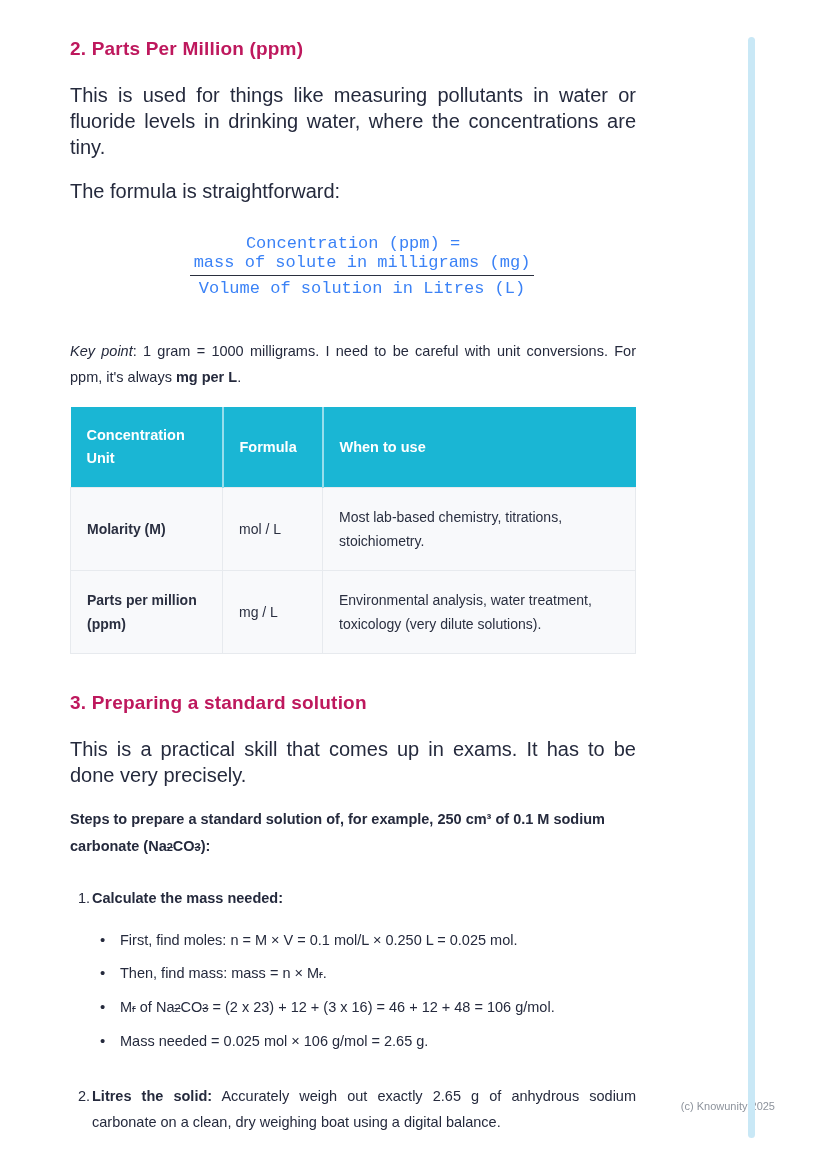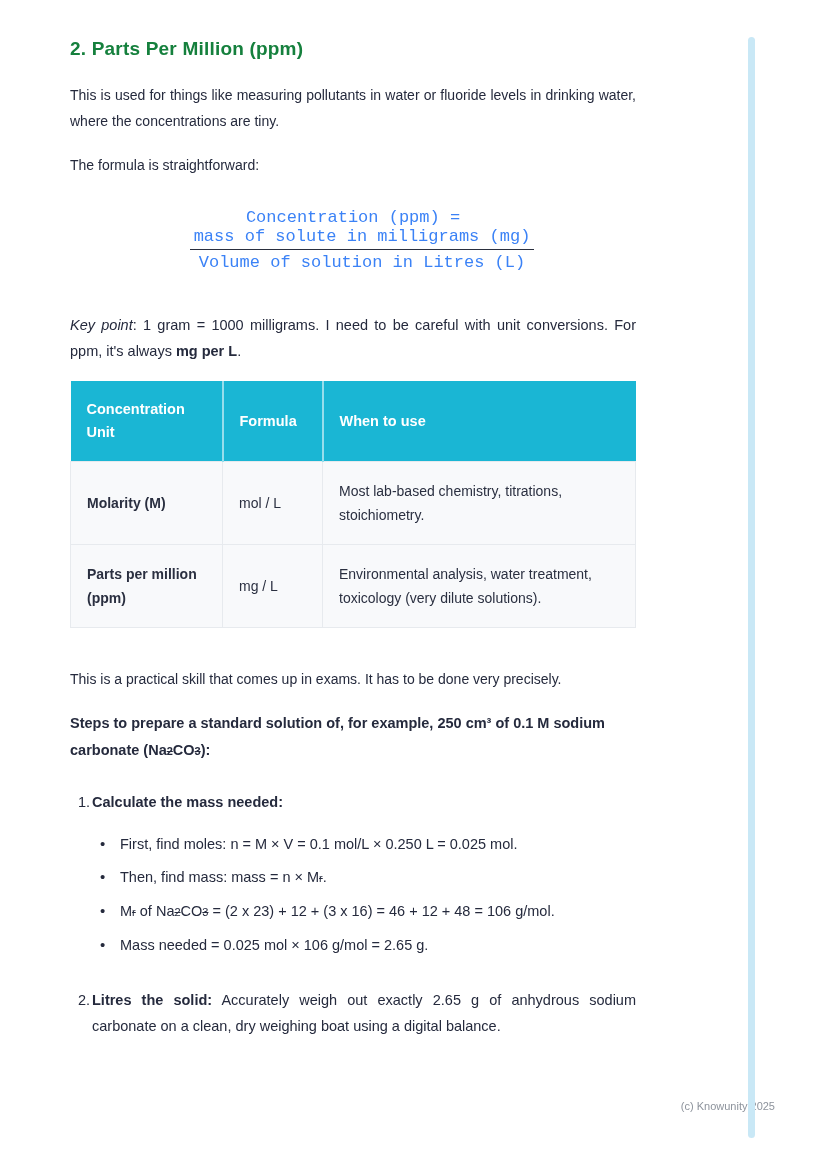--- a/index.html
+++ b/index.html
@@ -3,22 +3,22 @@
 <meta charset="utf-8">
 <style>
   * { margin:0; padding:0; box-sizing:border-box; }
   html, body { background:#ffffff; }
   .page {
     position:relative; width:828px; height:1171px; background:#ffffff;
     font-family:"Liberation Sans", sans-serif; color:#252a3d; overflow:hidden;
   }
   .content { position:absolute; left:70px; top:38px; width:566px; }
 
-  .h-section { color:#15803d; font-size:19px; font-weight:700; margin-bottom:22px; letter-spacing:.2px; }
-  .para { font-size:14px; line-height:26px; text-align:justify; margin-bottom:18px; }
+  .h-section { color:#be185d; font-size:19px; font-weight:700; margin-bottom:22px; letter-spacing:.2px; }
+  .para { font-size:20px; line-height:26px; text-align:justify; margin-bottom:18px; }
   .bold { font-weight:700; }
 
   .formula-wrap {
     text-align:center; font-family:Liberation Mono, monospace; font-size:17px;
     color:#3b82f6; margin:30px 0 40px;
   }
   .frac { display:inline-block; vertical-align:middle; text-align:center; margin-left:18px; }
   .frac .num { display:block; border-bottom:1px solid #2a2f3e; padding:0 4px 3px; }
   .frac .den { display:block; padding-top:3px; }
 
@@ -98,20 +98,21 @@
           <td>Most lab-based chemistry, titrations, stoichiometry.</td>
         </tr>
         <tr>
           <td class="unit-cell">Parts per million (ppm)</td>
           <td>mg / L</td>
           <td>Environmental analysis, water treatment, toxicology (very dilute solutions).</td>
         </tr>
       </tbody>
     </table>
 
+    <div class="h-section">3. Preparing a standard solution</div>
 
     <p class="para">This is a practical skill that comes up in exams. It has to be done very precisely.</p>
 
     <p class="intro-bold"><span>Steps to prepare a standard solution of, for example, 250 cm³ of 0.1 M sodium carbonate (Na</span><span class="sub">2</span><span>CO</span><span class="sub">3</span><span>):</span></p>
 
     <div class="steps">
 
       <div class="step">
         <span class="step-num">1.</span>
         <div class="step-body">

